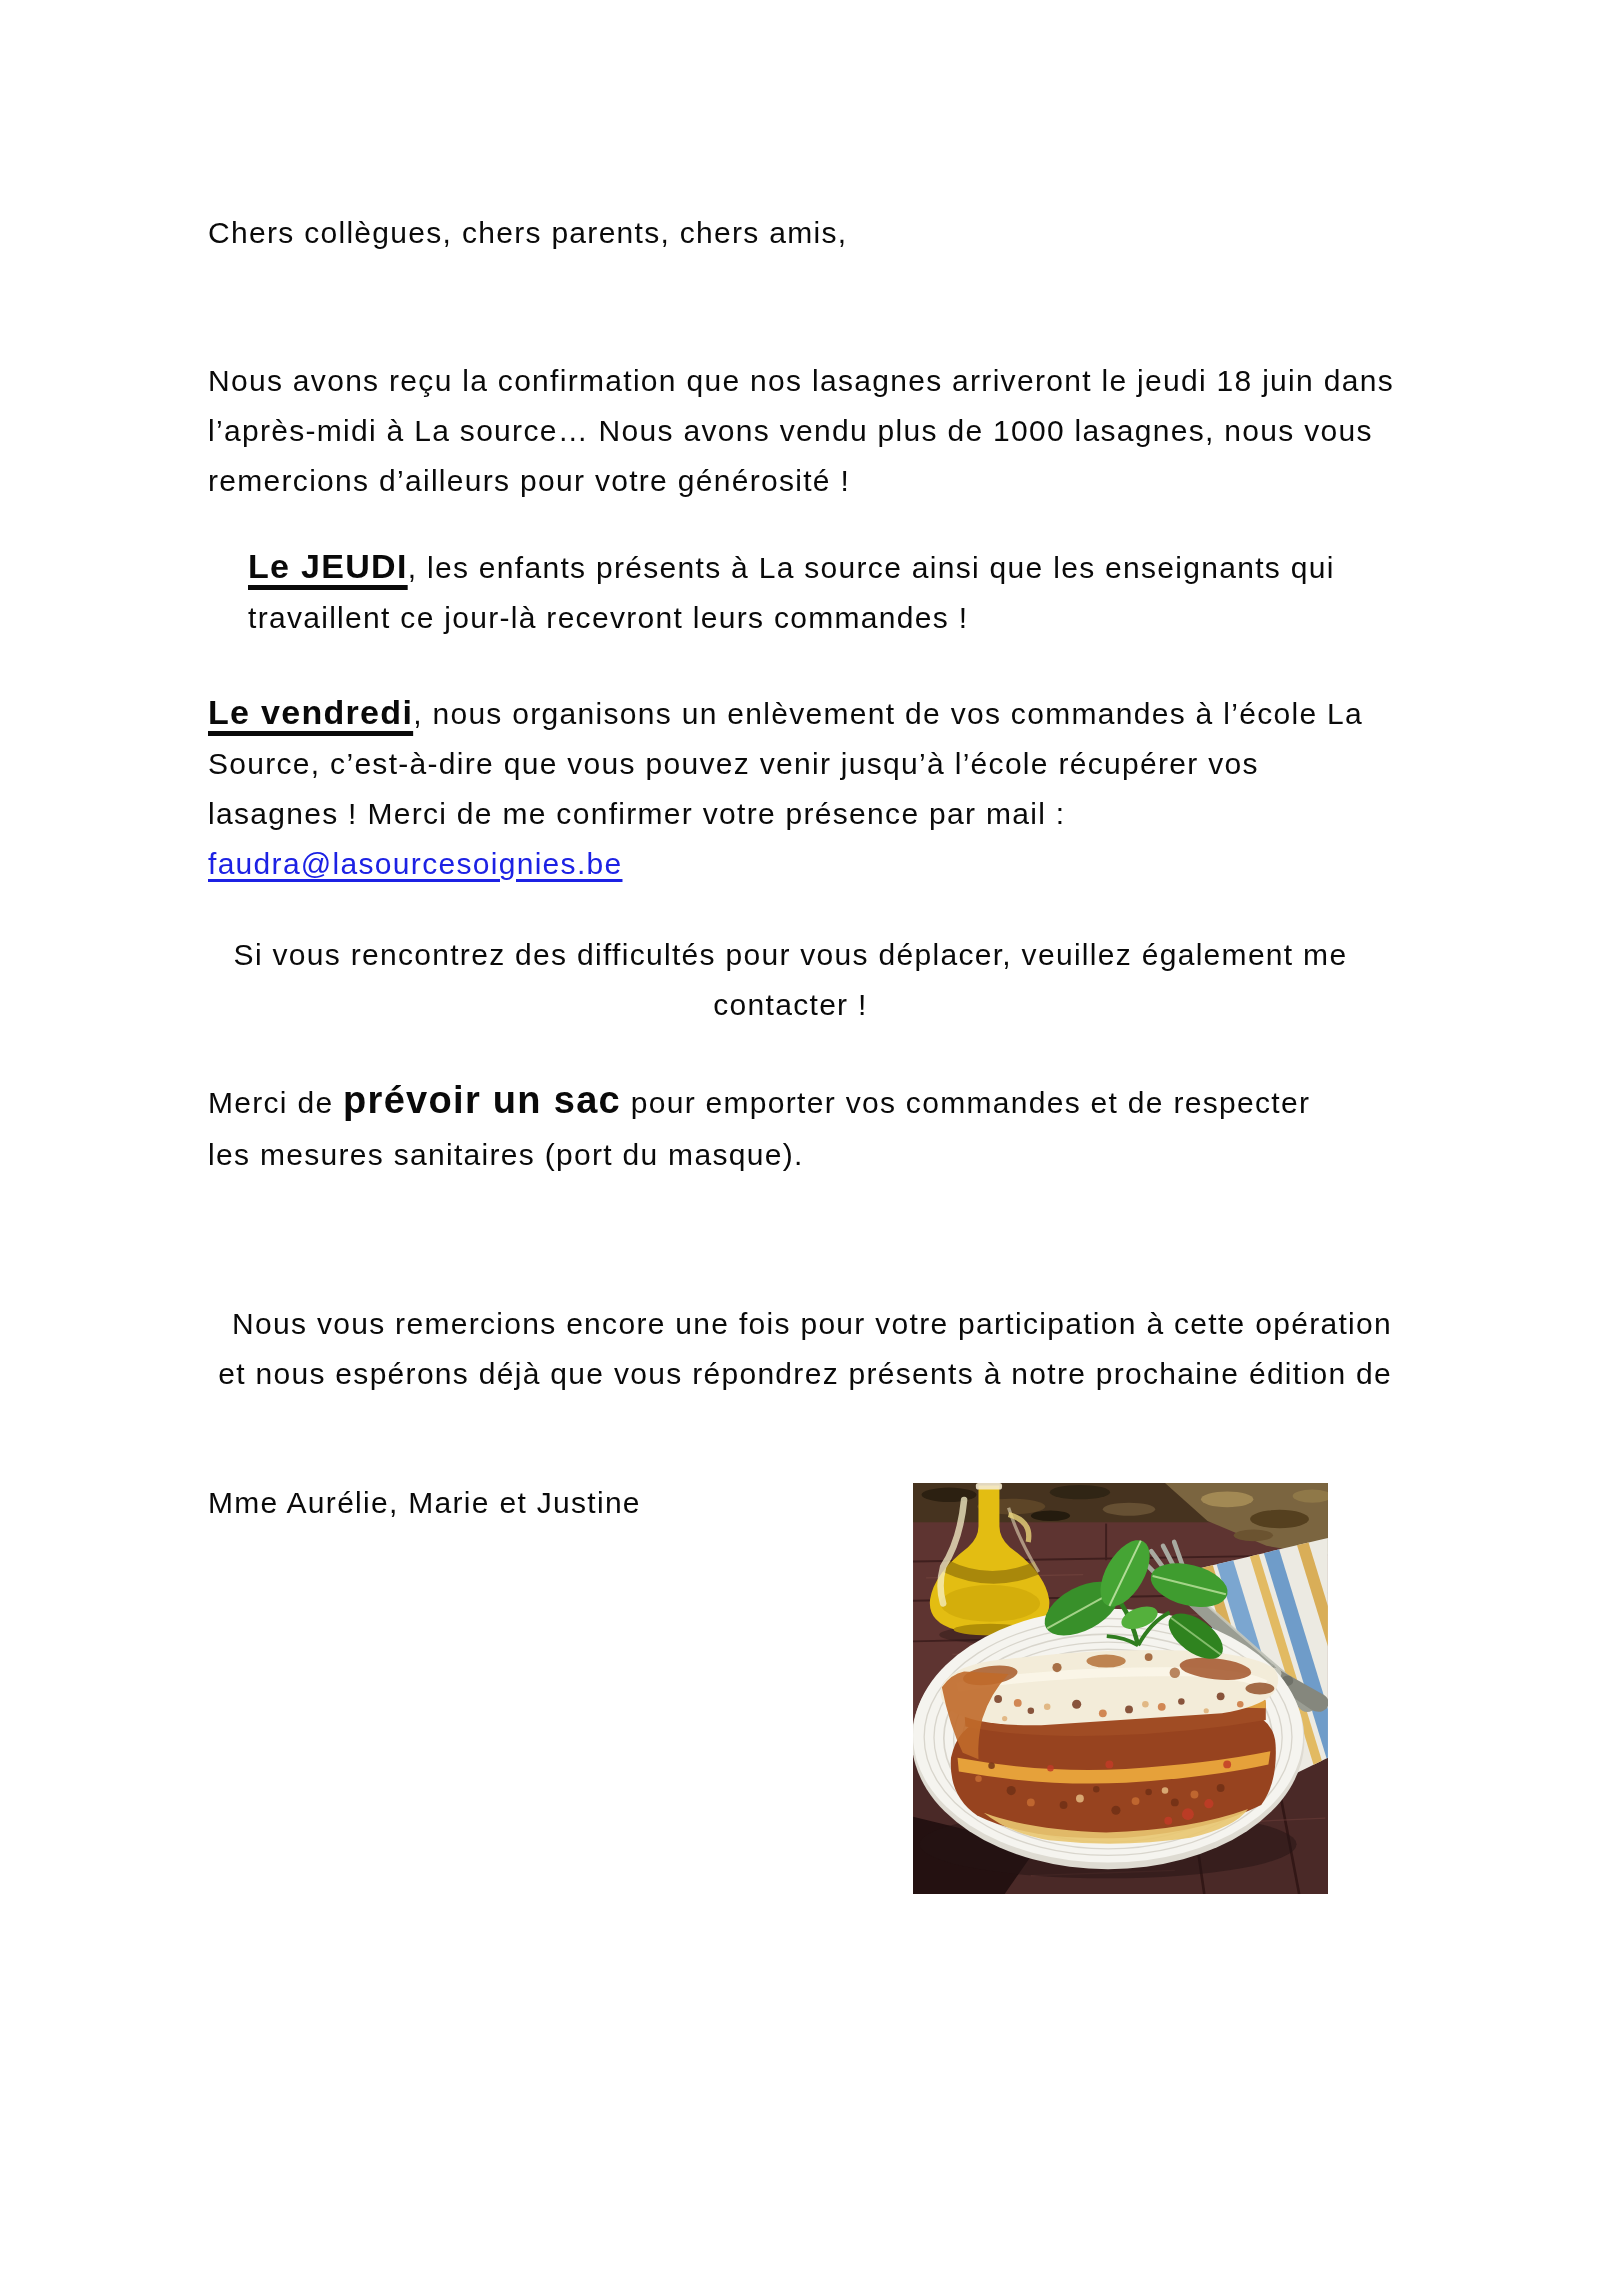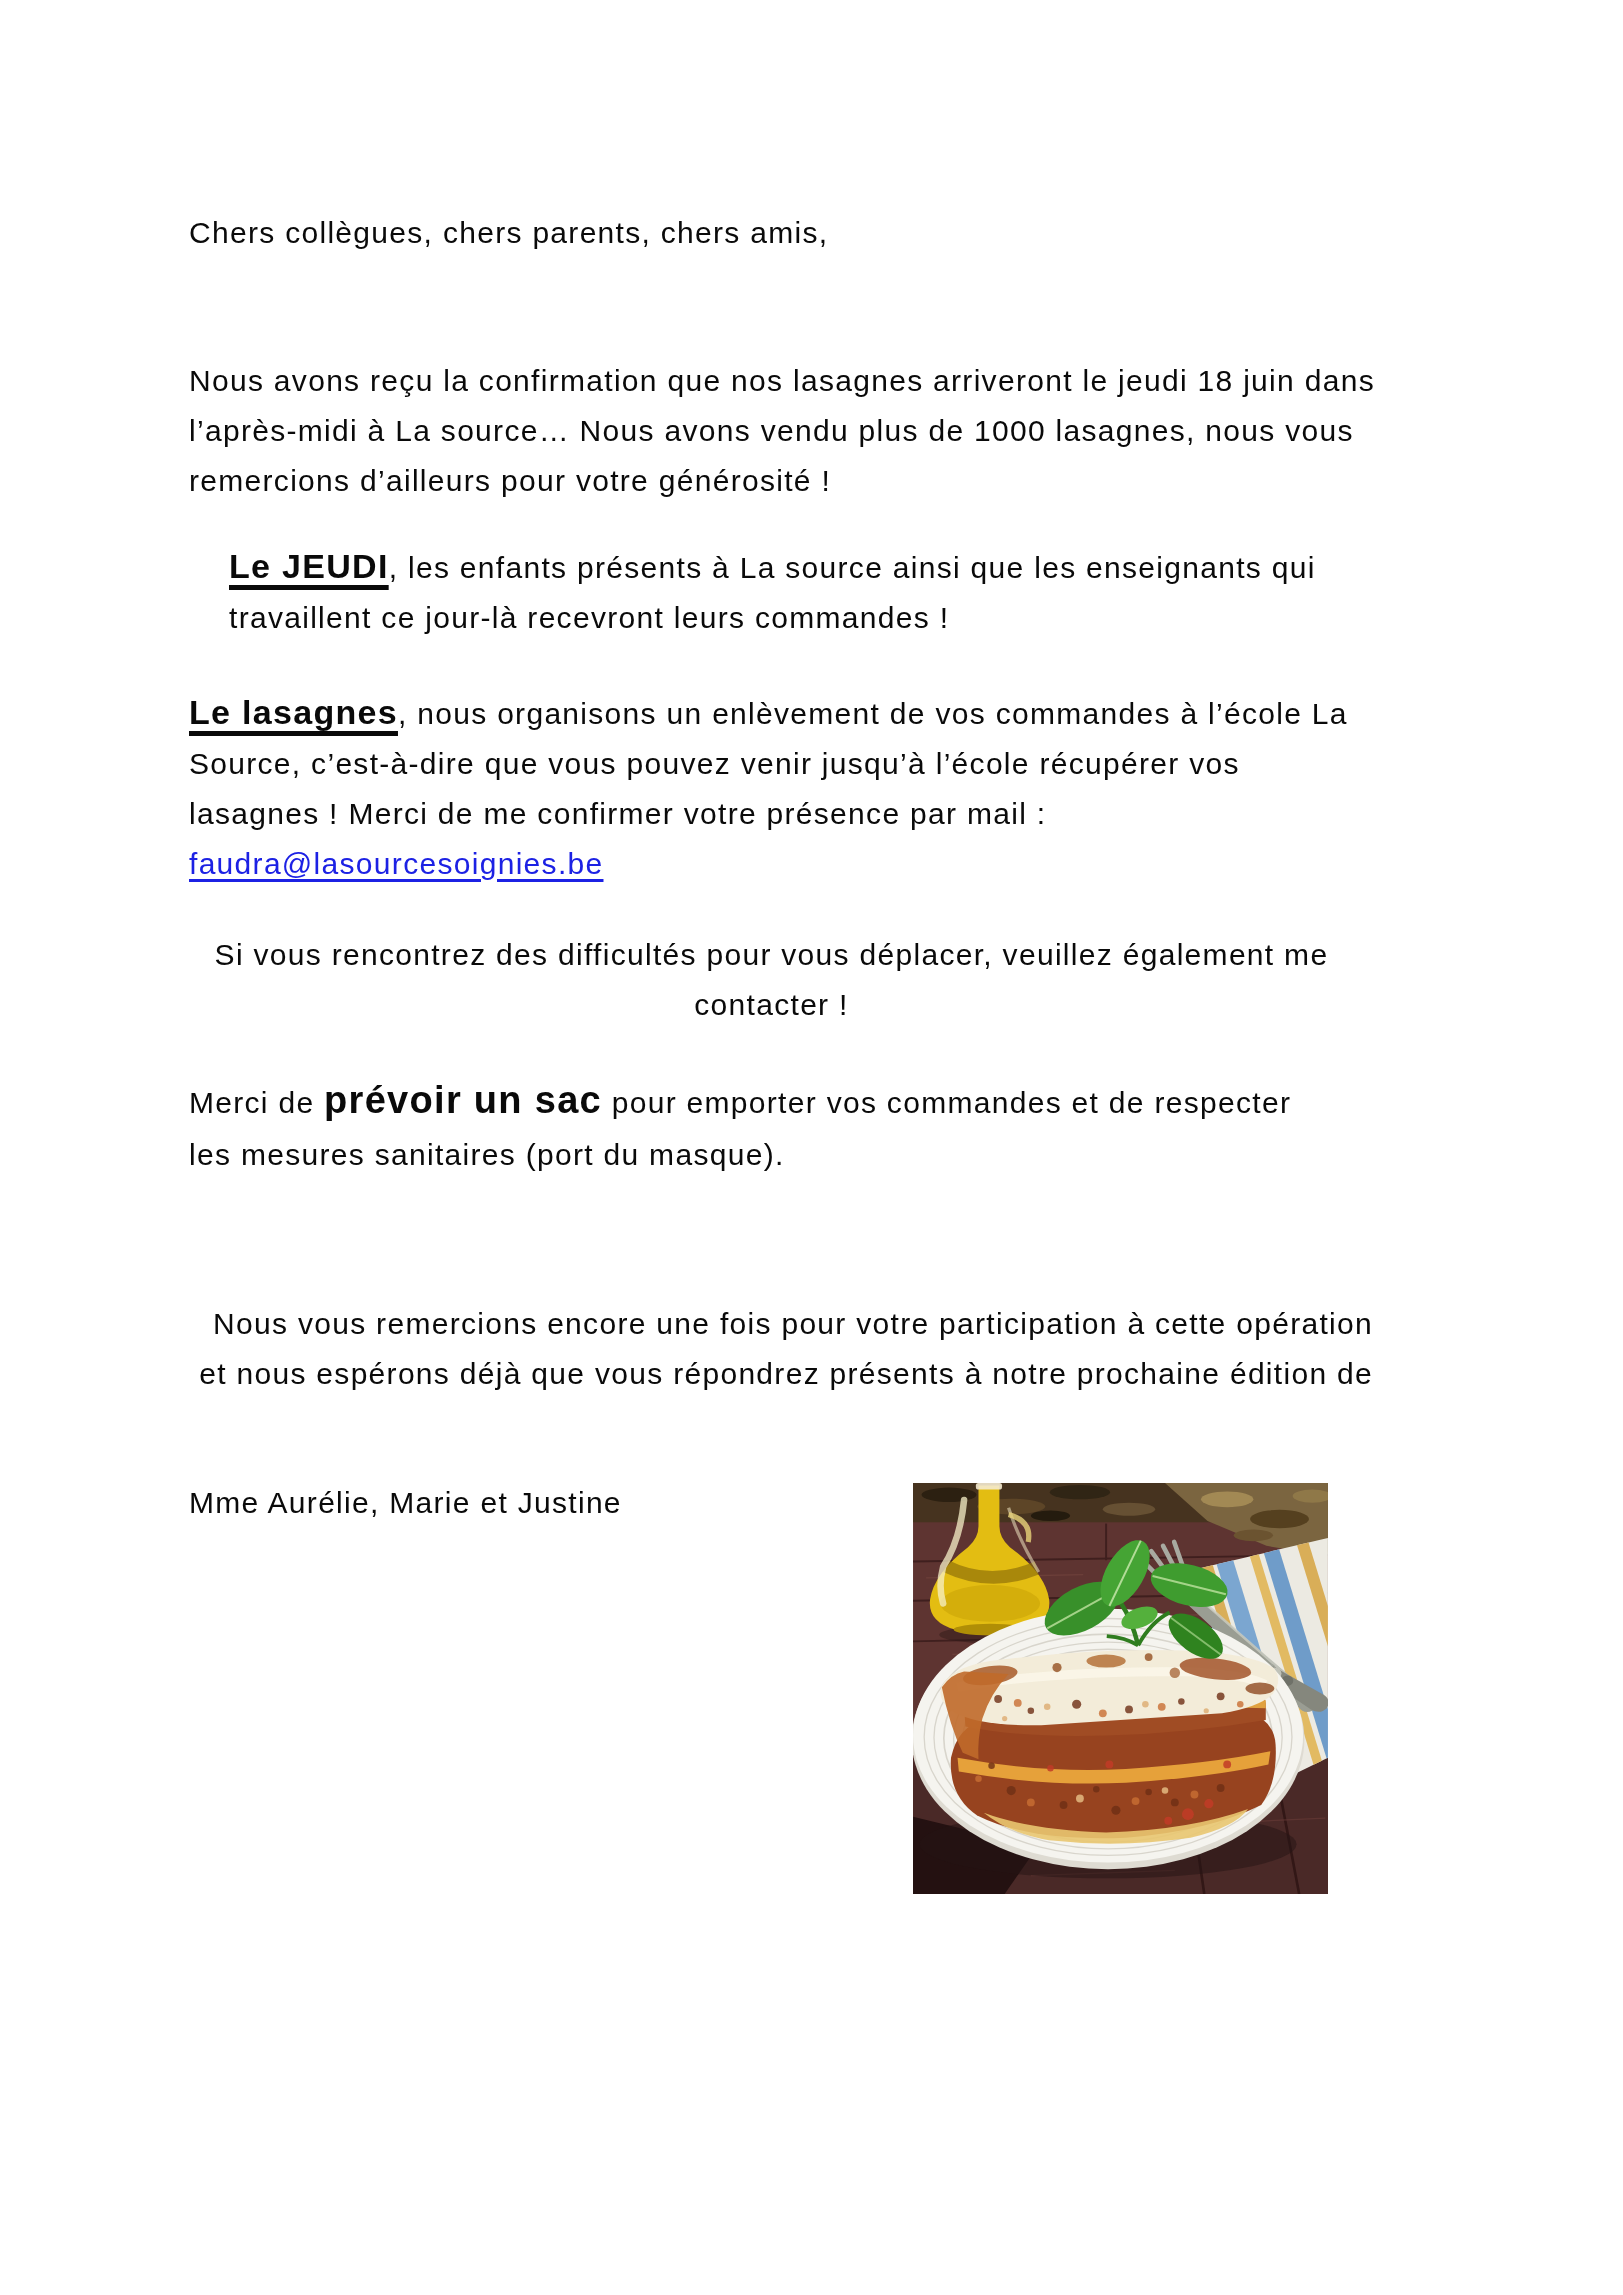--- a/index.html
+++ b/index.html
@@ -5,21 +5,21 @@
   * { margin:0; padding:0; box-sizing:border-box; }
   html, body { background:#ffffff; }
   body {
     width:1623px; height:2295px; position:relative; overflow:hidden;
     font-family:"Liberation Sans", sans-serif;
     color:var(--c-text, #0a0a0a);
   }
   .page { position:absolute; inset:0; background:#ffffff; }
 
   .content {
-    position:absolute; left:189px; top:0; width:1233px;
+    position:absolute; left:208px; top:0; width:1233px;
     padding-top:208px;
     font-size:30px; line-height:50px; letter-spacing:1.3px;
   }
   p { margin:0; }
 
   .salutation { }
 
   .para-confirmation   { margin-top:98px; }
   .para-delai          { margin-top:47px; }
   .para-jeudi          { margin-top:35px;margin-left:40px; }
@@ -61,21 +61,21 @@
 <div class="page">
   <div class="content">
 
     <p class="salutation">Chers collègues, chers parents, chers amis,</p>
 
     <p class="para-confirmation">Nous avons reçu la confirmation que nos lasagnes arriveront le jeudi 18 juin dans l’après-midi à La source… Nous avons vendu plus de 1000 lasagnes, nous vous remercions d’ailleurs pour votre générosité !</p>
 
 
     <p class="para-jeudi"><span class="lead">Le JEUDI</span><span>, les enfants présents à La source ainsi que les enseignants qui travaillent ce jour-là recevront leurs commandes !</span></p>
 
-    <p class="para-vendredi"><span class="lead">Le lasagnes</span><span>, nous organisons un enlèvement de vos commandes à l’école La Source, c’est-à-dire que vous pouvez venir jusqu’à l’école récupérer vos lasagnes ! Merci de me confirmer votre présence par mail : </span><a class="mail-link">faudra@lasourcesoignies.be</a></p>
+    <p class="para-vendredi"><span class="lead">Le vendredi</span><span>, nous organisons un enlèvement de vos commandes à l’école La Source, c’est-à-dire que vous pouvez venir jusqu’à l’école récupérer vos lasagnes ! Merci de me confirmer votre présence par mail : </span><a class="mail-link">faudra@lasourcesoignies.be</a></p>
 
     <p class="para-difficultes">Si vous rencontrez des difficultés pour vous déplacer, veuillez également me contacter !</p>
 
     <p class="para-sac"><span>Merci de </span><span class="big-bold">prévoir un sac</span><span> pour emporter vos commandes et de respecter les mesures sanitaires (port du masque).</span></p>
 
     <p class="para-remerciement">Nous vous remercions encore une fois pour votre participation à cette opération et nous espérons déjà que vous répondrez  présents à notre prochaine édition de</p>
 
 
     <p class="signature">Mme Aurélie, Marie et Justine</p>
   </div>

